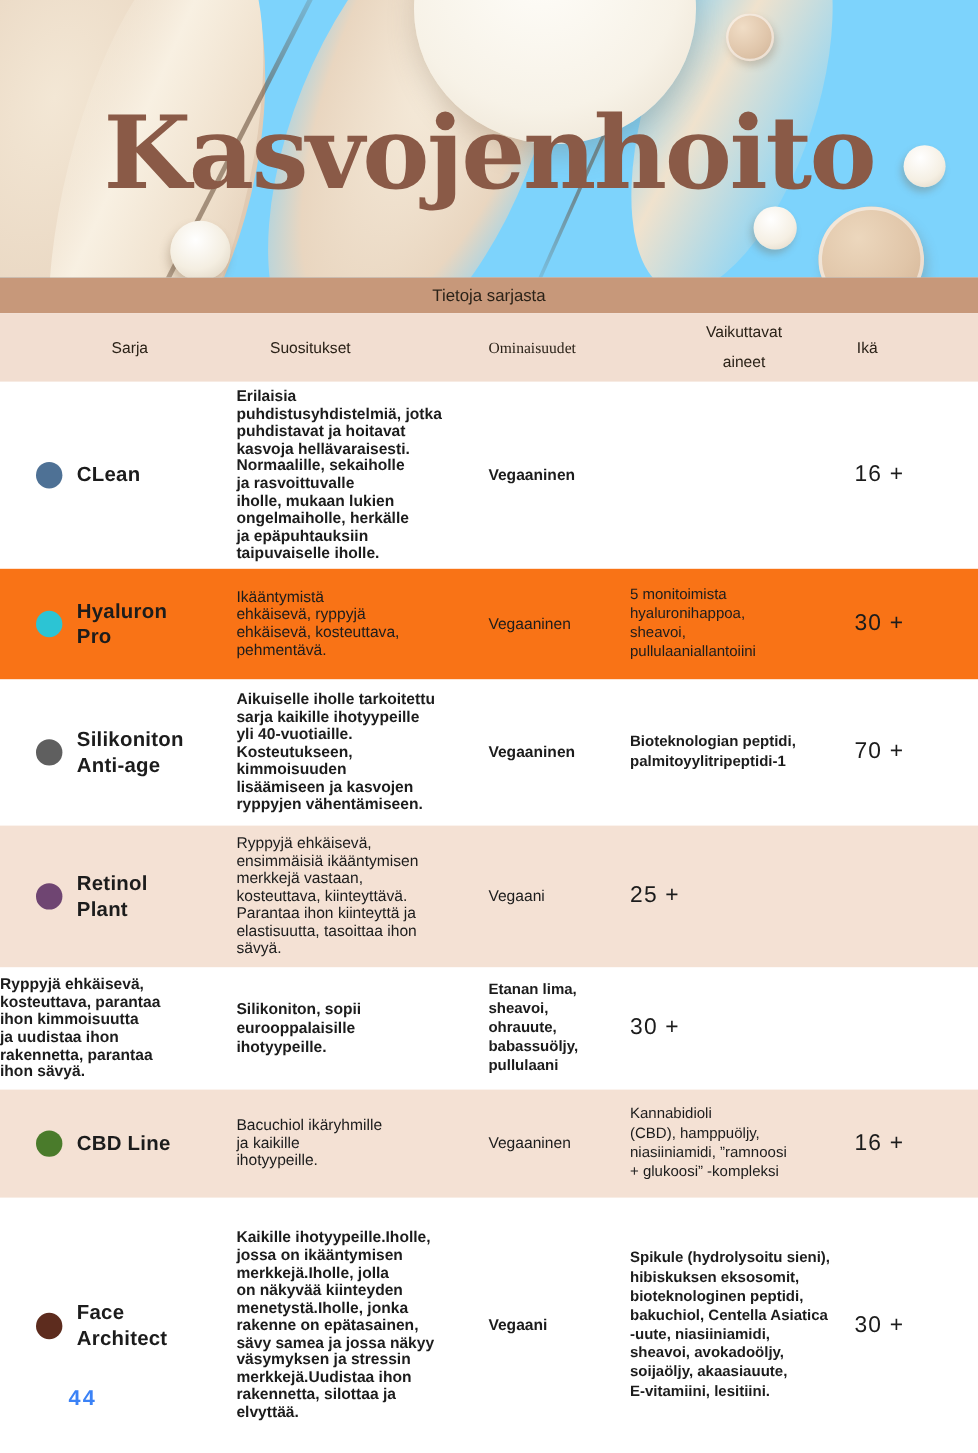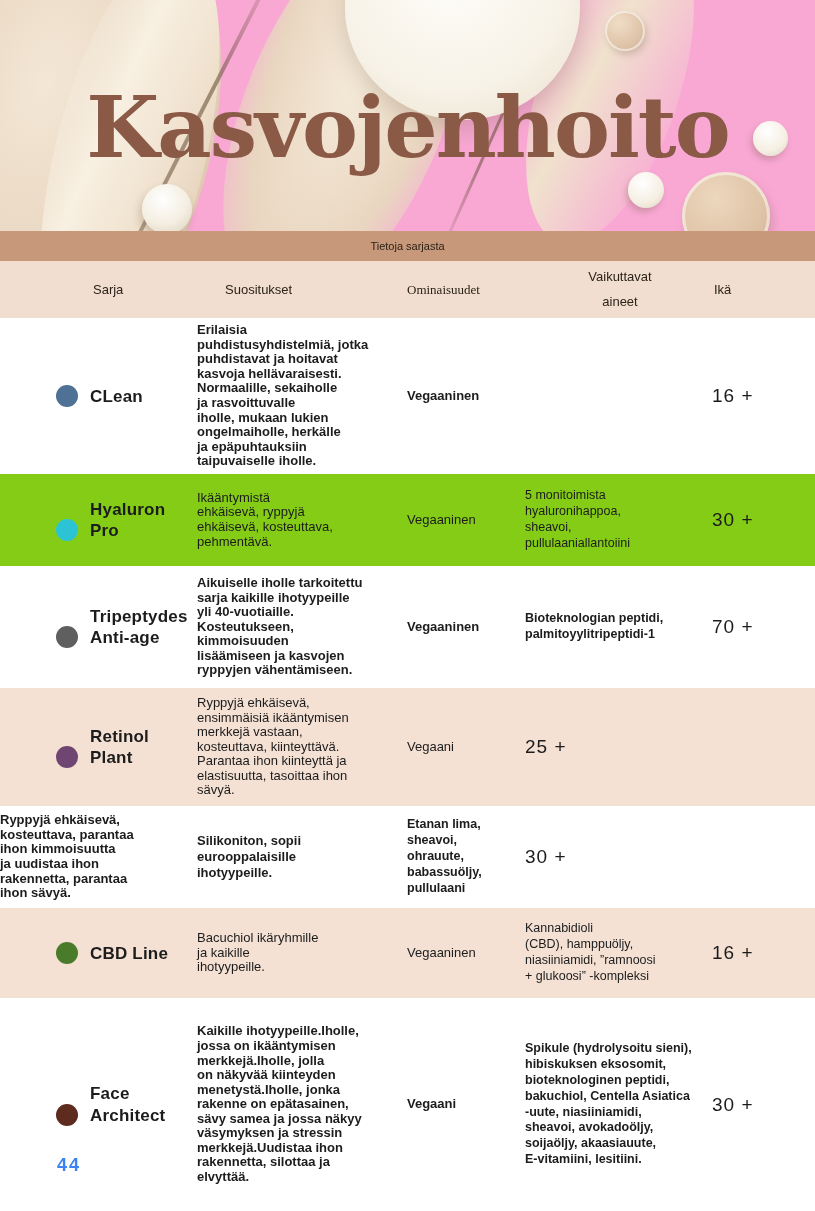--- a/index.html
+++ b/index.html
@@ -42,49 +42,49 @@
   .drop-gel-big{left:682px;top:172px;width:88px;height:88px;
           background:radial-gradient(circle at 38% 30%, #ecd7bd 0%, #e0c5a8 55%, #d0b092 100%);
           box-shadow:inset 0 0 0 3px rgba(255,255,255,.5), 3px 6px 10px rgba(120,95,70,.25);}
   .hero-title{
     position:absolute;left:0;right:0;top:86px;text-align:center;
     font-family:"DejaVu Serif","Liberation Serif",serif;font-weight:bold;
     font-size:84px;letter-spacing:-2px;line-height:1;
   }
 
   
-  .band{height:30px;display:flex;align-items:center;justify-content:center;font-size:11px;color:#2b2218;}
+  .band{height:30px;display:flex;align-items:center;justify-content:center;font-size:14px;color:#2b2218;}
   .thead{height:57px;display:grid;grid-template-columns:197px 210px 118px 187px 1fr;align-items:center;font-size:13px;color:#2b2218;}
   .th-sarja{padding-left:93px;}
   .th-suositukset{padding-left:28px;}
   .th-ominaisuudet{padding-left:0;font-family:Liberation Serif, serif;}
   .th-aineet{padding-left:30px;text-align:center;width:130px;line-height:1.9;}
   .th-ika{padding-left:2px;}
 
   .row{display:grid;grid-template-columns:197px 210px 118px 187px 1fr;align-items:center;}
   .row.alt{}
-  .cell-series{display:flex;align-items:flex-end;padding-left:56px;gap:12px;}
+  .cell-series{display:flex;align-items:center;padding-left:30px;gap:12px;}
   .dot{width:22px;height:22px;border-radius:50%;flex:0 0 auto;}
   .series-name{font-size:17px;font-weight:700;line-height:1.25;white-space:pre-line;letter-spacing:.2px;}
   .cell-reco{font-size:13px;line-height:1.12;white-space:pre-line;padding-right:6px;}
   .cell-feat{font-size:13px;line-height:1.25;white-space:pre-line;padding-right:6px;}
   .cell-ingr{font-size:12.5px;line-height:1.27;white-space:pre-line;padding-right:4px;}
   .cell-age{font-size:19px;letter-spacing:1px;font-weight:500;}
   .row.boldtext .cell-reco,.row.boldtext .cell-feat,.row.boldtext .cell-ingr{font-weight:700;}
   .r1{height:156px;}.r2{height:92px;}.r3{height:122px;}.r4{height:118px;}
   .r5{height:102px;}.r6{height:90px;}.r7{height:213px;}
 
   .page-number{position:absolute;left:57px;top:1155px;font-size:18px;font-weight:700;color:#3b82f6;letter-spacing:2px;}
 </style>
 </head>
 <body>
 
 <div class="page">
 
-  <div class="hero" style="background-color: #f9a8d4;">
+  <div class="hero" style="background-color: #7dd3fc;">
     <div class="smear smear1"></div>
     <div class="smear smear2"></div>
     <div class="smear smear3"></div>
     <div class="smear smear4"></div>
     <div class="streak streak1"></div>
     <div class="streak streak2"></div>
     <div class="blob-top"></div>
     <div class="drop drop-gel-small"></div>
     <div class="drop drop-ball-1"></div>
     <div class="drop drop-ball-2"></div>
@@ -121,42 +121,42 @@
 ja rasvoittuvalle
 iholle, mukaan lukien
 ongelmaiholle, herkälle
 ja epäpuhtauksiin
 taipuvaiselle iholle.</div>
     <div class="cell-feat">Vegaaninen</div>
     <div class="cell-ingr"></div>
     <div class="cell-age">16 +</div>
   </div>
 
-  <div class="row r2 alt" style="background-color: #84cc16;">
+  <div class="row r2 alt" style="background-color: #f97316;">
     <div class="cell-series">
       <span class="dot" style="background-color: rgb(44, 196, 212);"></span>
       <span class="series-name">Hyaluron
 Pro</span>
     </div>
     <div class="cell-reco">Ikääntymistä
 ehkäisevä, ryppyjä
 ehkäisevä, kosteuttava,
 pehmentävä.</div>
     <div class="cell-feat">Vegaaninen</div>
     <div class="cell-ingr">5 monitoimista
 hyaluronihappoa,
 sheavoi,
 pullulaaniallantoiini</div>
     <div class="cell-age">30 +</div>
   </div>
 
   <div class="row r3 boldtext">
     <div class="cell-series">
       <span class="dot" style="background-color: rgb(95, 95, 95);"></span>
-      <span class="series-name">Tripeptydes
+      <span class="series-name">Silikoniton
 Anti-age</span>
     </div>
     <div class="cell-reco">Aikuiselle iholle tarkoitettu
 sarja kaikille ihotyypeille
 yli 40-vuotiaille.
 Kosteutukseen,
 kimmoisuuden
 lisäämiseen ja kasvojen
 ryppyjen vähentämiseen.</div>
     <div class="cell-feat">Vegaaninen</div>

